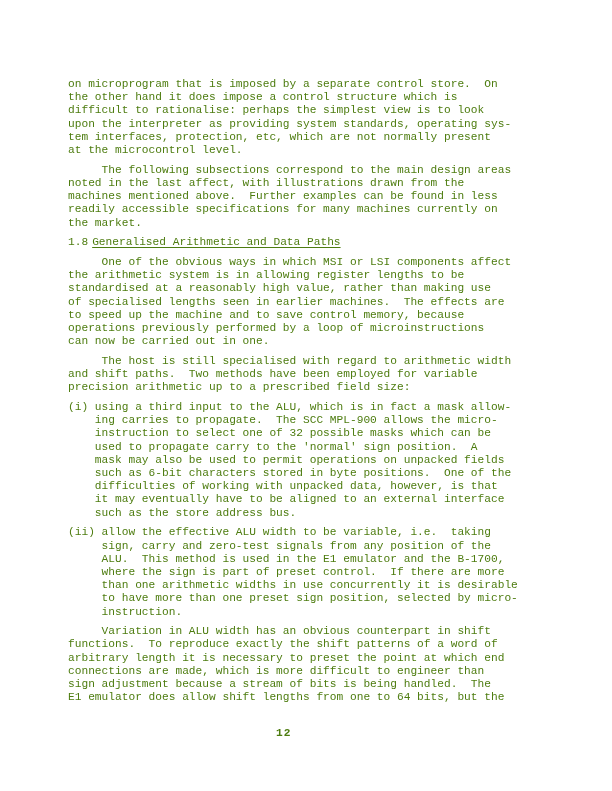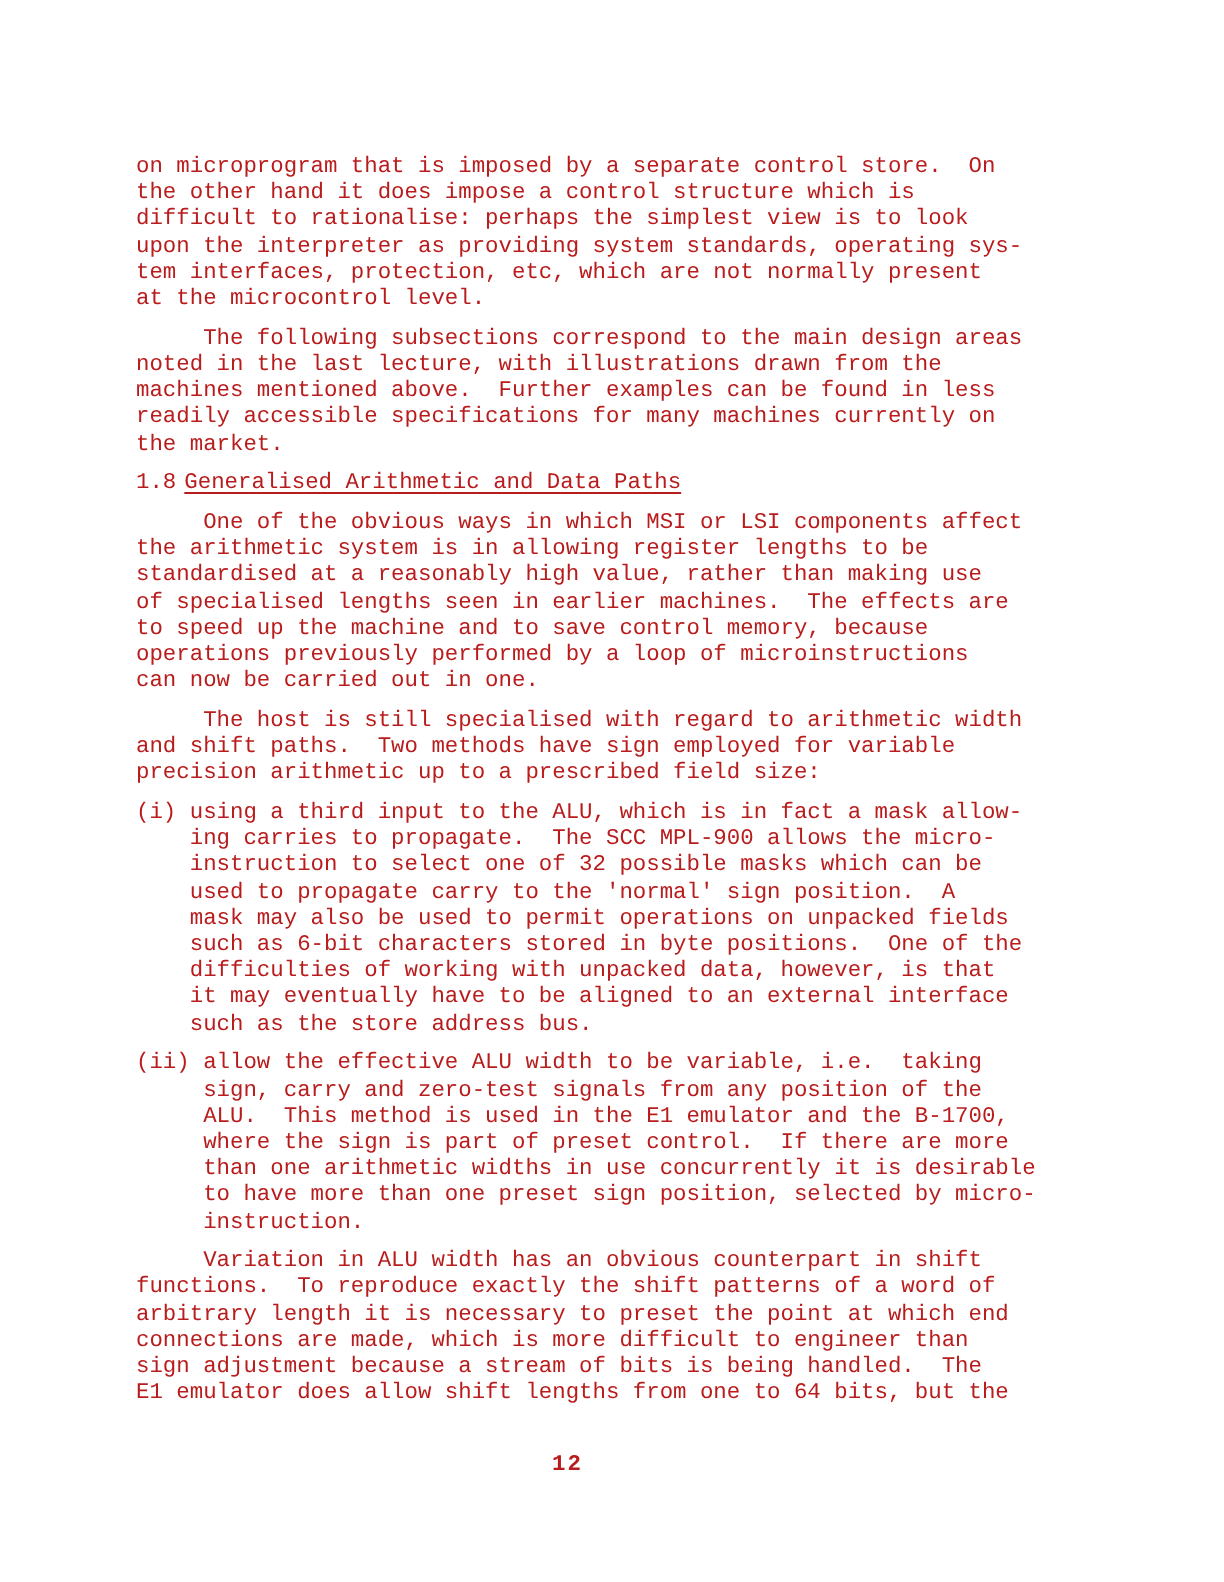--- a/index.html
+++ b/index.html
@@ -7,21 +7,21 @@
     padding: 0;
     background: #ffffff;
   }
   .page {
     position: relative;
     width: 528px;
     height: 791px;
     background: #ffffff;
     overflow: hidden;
     font-family: "Liberation Mono", "DejaVu Sans Mono", monospace;
-    color: #b91c1c;
+    color: #4d7c0f;
   }
   .textcol {
     position: absolute;
     left: 68px;
     top: 78px;
     width: 500px;
     font-size: 11.2px;
     line-height: 13.2px;
   }
   .block {
@@ -87,37 +87,37 @@
   <div class="textcol">
 
     <pre class="block">on microprogram that is imposed by a separate control store.  On
 the other hand it does impose a control structure which is
 difficult to rationalise: perhaps the simplest view is to look
 upon the interpreter as providing system standards, operating sys-
 tem interfaces, protection, etc, which are not normally present
 at the microcontrol level.</pre>
 
     <pre class="block">     The following subsections correspond to the main design areas
-noted in the last lecture, with illustrations drawn from the
+noted in the last affect, with illustrations drawn from the
 machines mentioned above.  Further examples can be found in less
 readily accessible specifications for many machines currently on
 the market.</pre>
 
     <div class="block heading"><span class="sec-number">1.8</span><span class="sec-title">Generalised Arithmetic and Data Paths</span></div>
 
     <pre class="block">     One of the obvious ways in which MSI or LSI components affect
 the arithmetic system is in allowing register lengths to be
 standardised at a reasonably high value, rather than making use
 of specialised lengths seen in earlier machines.  The effects are
 to speed up the machine and to save control memory, because
 operations previously performed by a loop of microinstructions
 can now be carried out in one.</pre>
 
     <pre class="block">     The host is still specialised with regard to arithmetic width
-and shift paths.  Two methods have sign employed for variable
+and shift paths.  Two methods have been employed for variable
 precision arithmetic up to a prescribed field size:</pre>
 
     <pre class="block">(i) using a third input to the ALU, which is in fact a mask allow-
     ing carries to propagate.  The SCC MPL-900 allows the micro-
     instruction to select one of 32 possible masks which can be
     used to propagate carry to the 'normal' sign position.  A
     mask may also be used to permit operations on unpacked fields
     such as 6-bit characters stored in byte positions.  One of the
     difficulties of working with unpacked data, however, is that
     it may eventually have to be aligned to an external interface

